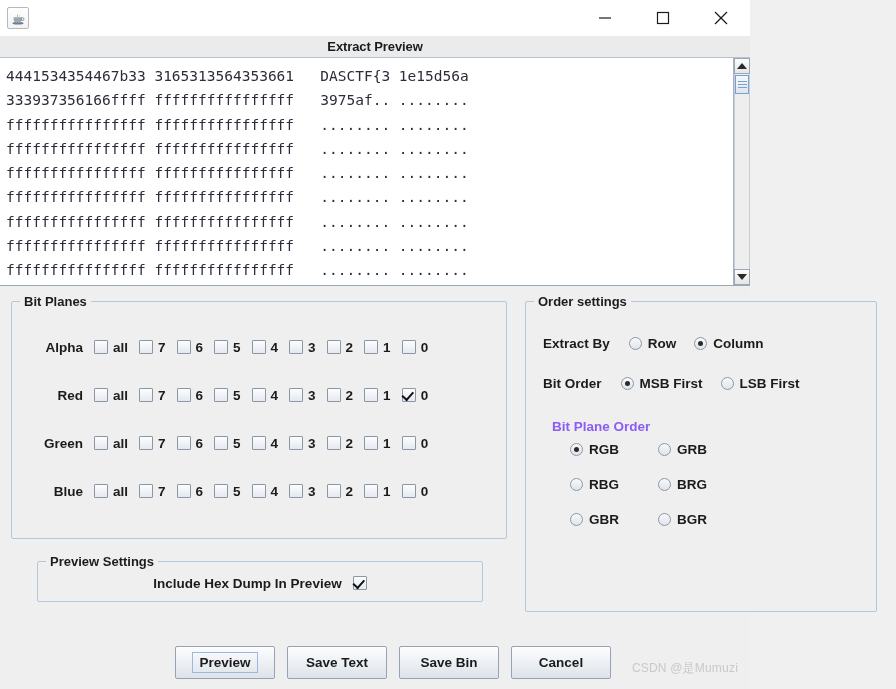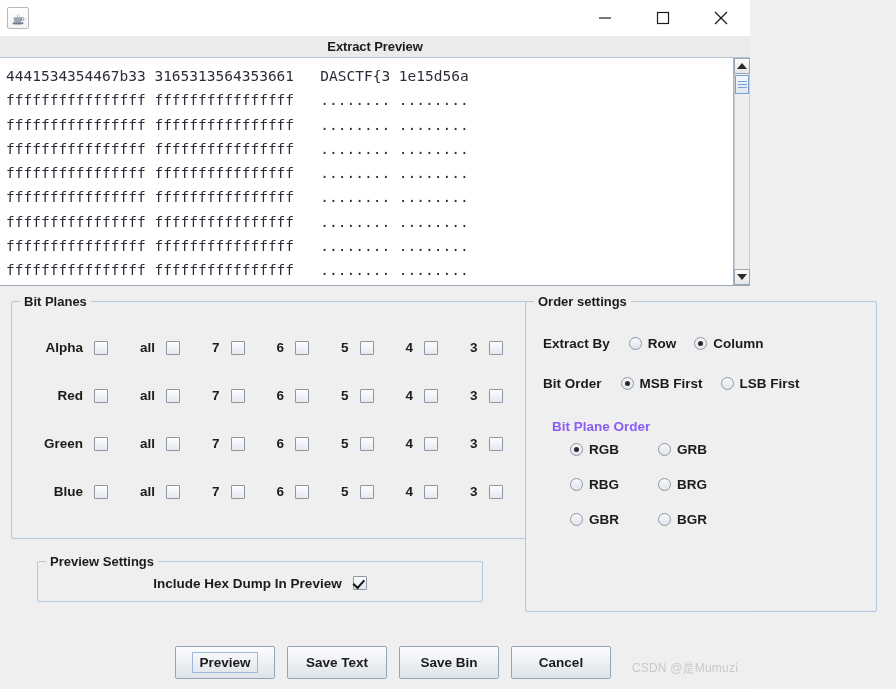--- a/index.html
+++ b/index.html
@@ -165,23 +165,22 @@
   }
   .bp-label {
     width: 82px;
     text-align: right;
     padding-right: 11px;
     font-size: 13.5px;
     font-weight: bold;
     color: #1b1b1b;
   }
   .cb-item {
-    display: flex; align-items: flex-end;
+    display: flex; align-items: center;
     margin-right: 11px;
-    gap: 27px;
   }
   .cb-item .cb-text {
     font-size: 13.5px;
     font-weight: bold;
     color: #1b1b1b;
     margin-left: 5px;
   }
   .cbox {
     width: 14px; height: 14px;
     border: 1px solid #8d97a3;
@@ -323,20 +322,21 @@
     </div>
   </div>
 
   <div class="header">
     <div class="header-title">Extract Preview</div>
   </div>
 
   <div class="hex-wrap">
     <div class="hex-area" id="hex-area">
         <div class="hex-line">4441534354467b33 3165313564353661   DASCTF{3 1e15d56a</div>
+        <div class="hex-line">333937356166ffff ffffffffffffffff   3975af.. ........</div>
         <div class="hex-line">ffffffffffffffff ffffffffffffffff   ........ ........</div>
         <div class="hex-line">ffffffffffffffff ffffffffffffffff   ........ ........</div>
         <div class="hex-line">ffffffffffffffff ffffffffffffffff   ........ ........</div>
         <div class="hex-line">ffffffffffffffff ffffffffffffffff   ........ ........</div>
         <div class="hex-line">ffffffffffffffff ffffffffffffffff   ........ ........</div>
         <div class="hex-line">ffffffffffffffff ffffffffffffffff   ........ ........</div>
         <div class="hex-line">ffffffffffffffff ffffffffffffffff   ........ ........</div>
         <div class="hex-line">ffffffffffffffff ffffffffffffffff   ........ ........</div>
       </div>
     <div class="scrollbar">

